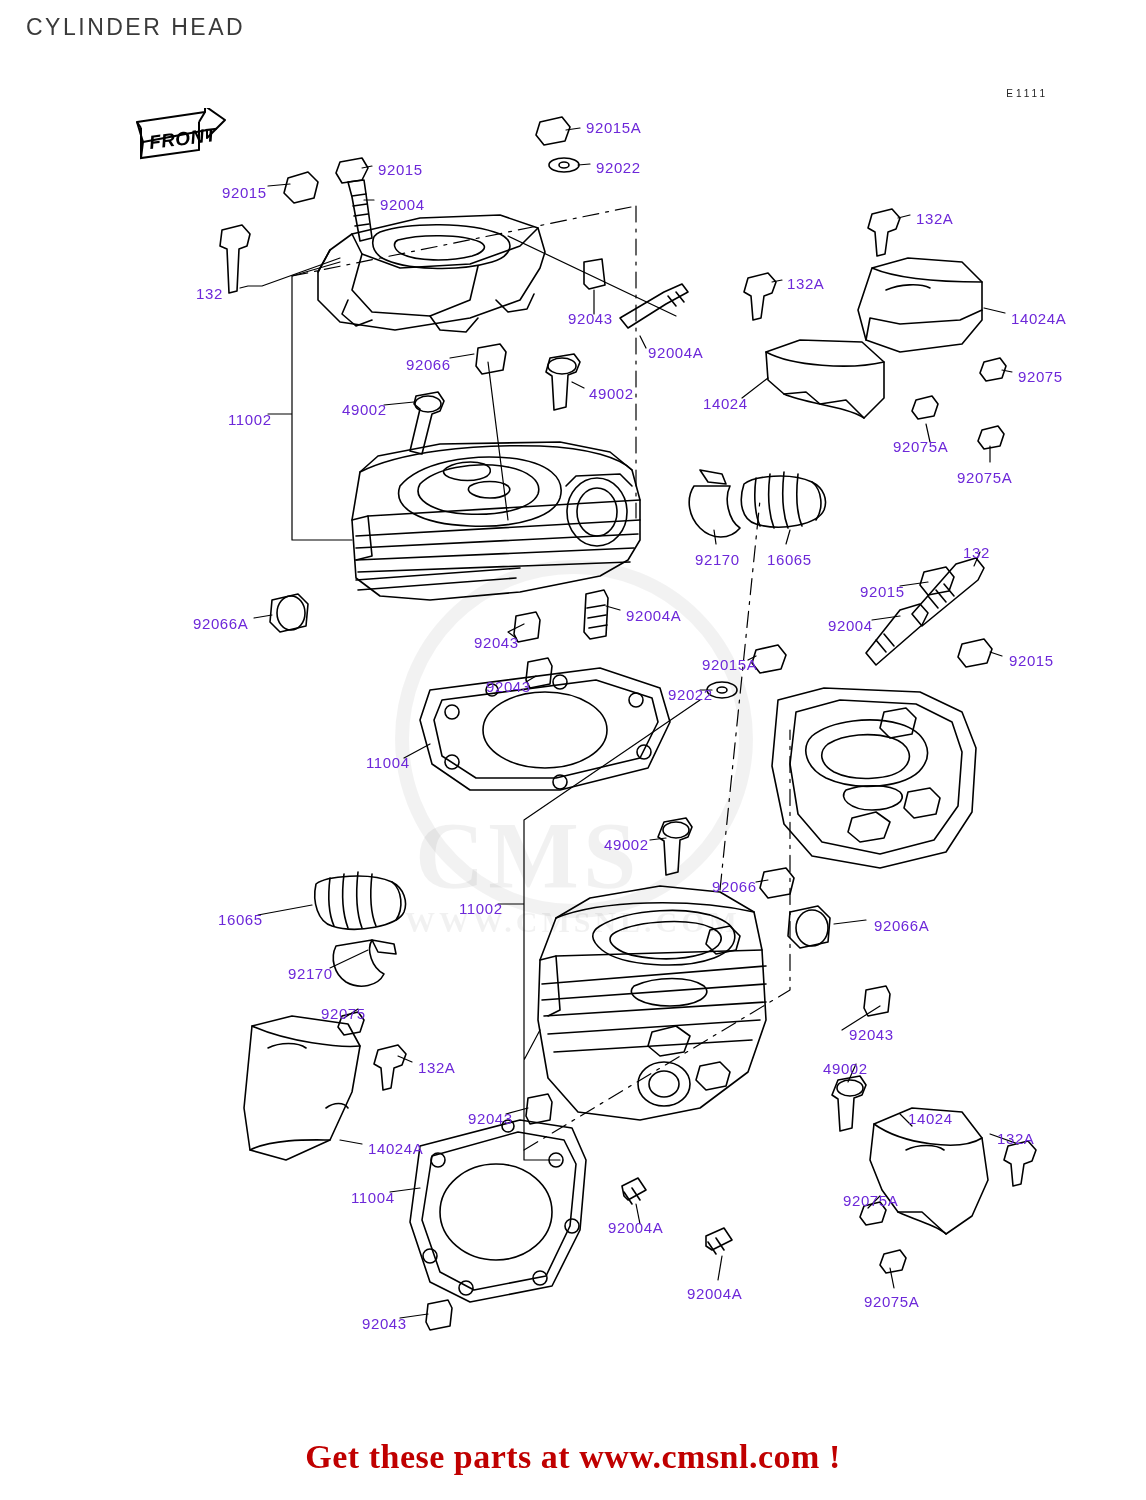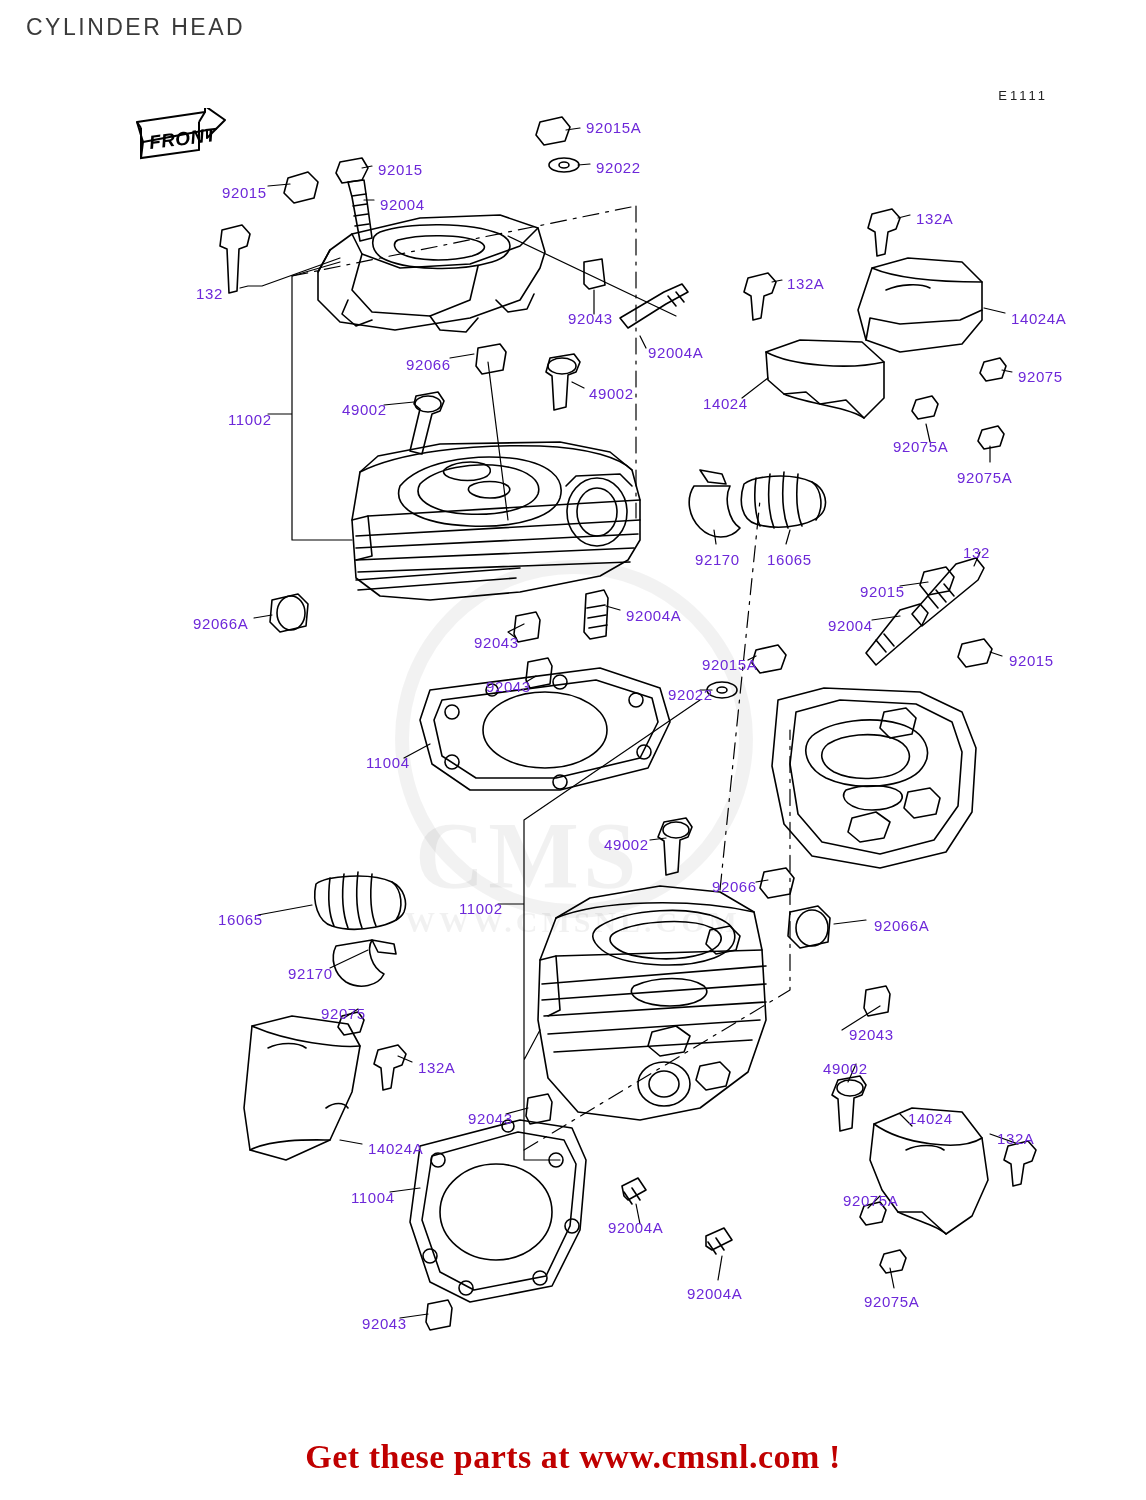--- a/index.html
+++ b/index.html
@@ -25,21 +25,21 @@
     font-size: 23px;
     letter-spacing: 2.5px;
     color: #3a3a3a;
     font-family: Liberation Sans, sans-serif;
     white-space: nowrap;
   }
   #diagram-code {
     position: absolute;
     right: 98px;
     top: 88px;
-    font-size: 13px;
+    font-size: 10px;
     letter-spacing: 3px;
     color: #222222;
     white-space: nowrap;
     text-align: center;
   }
   #footer-promo {
     position: absolute;
     left: 0;
     right: 0;
     bottom: 24px;

